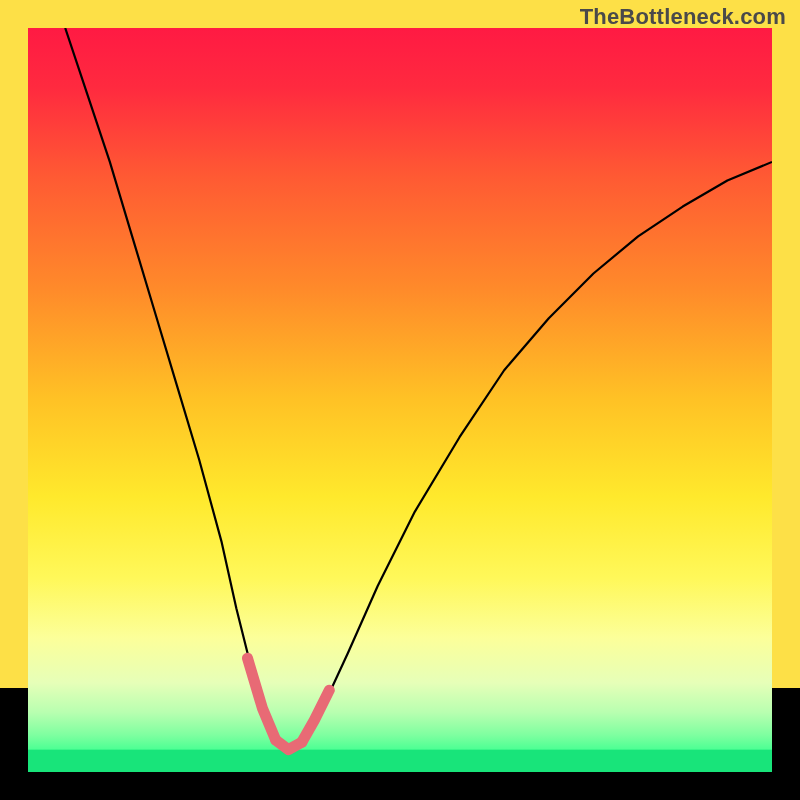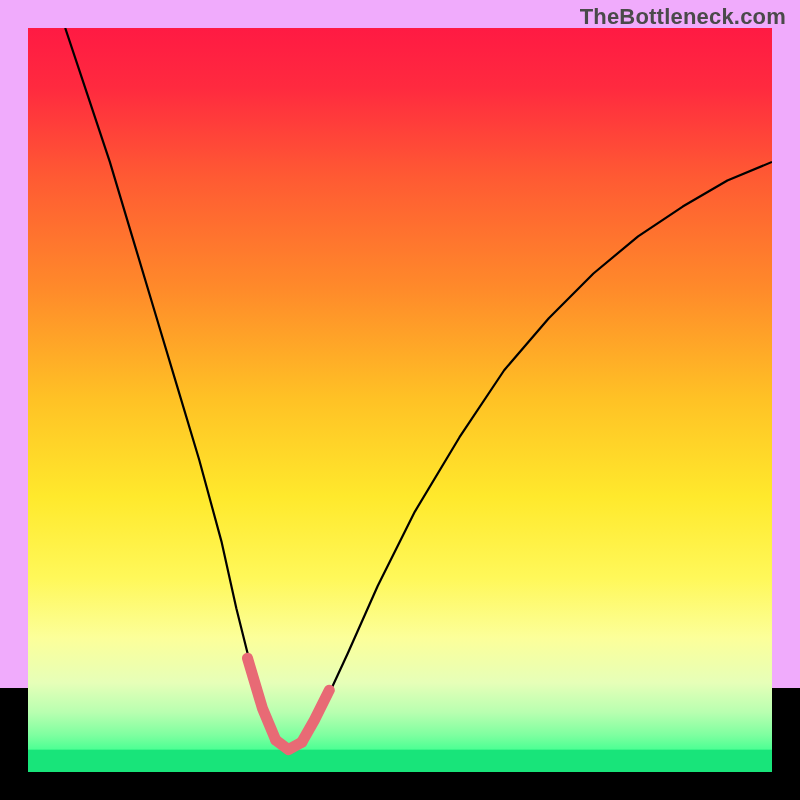--- a/index.html
+++ b/index.html
@@ -8,21 +8,21 @@
     width: 800px;
     height: 800px;
     overflow: hidden;
     font-family: Arial, Helvetica, sans-serif;
     background: #000;
   }
   .stage {
     position: relative;
     width: 800px;
     height: 688px;
-    background: #f0abfc;
+    background: #fde047;
   }
   .watermark {
     position: absolute;
     top: 4px;
     right: 14px;
     color: #4a4a4a;
     font-size: 22px;
     font-weight: 600;
     letter-spacing: 0.2px;
     user-select: none;

